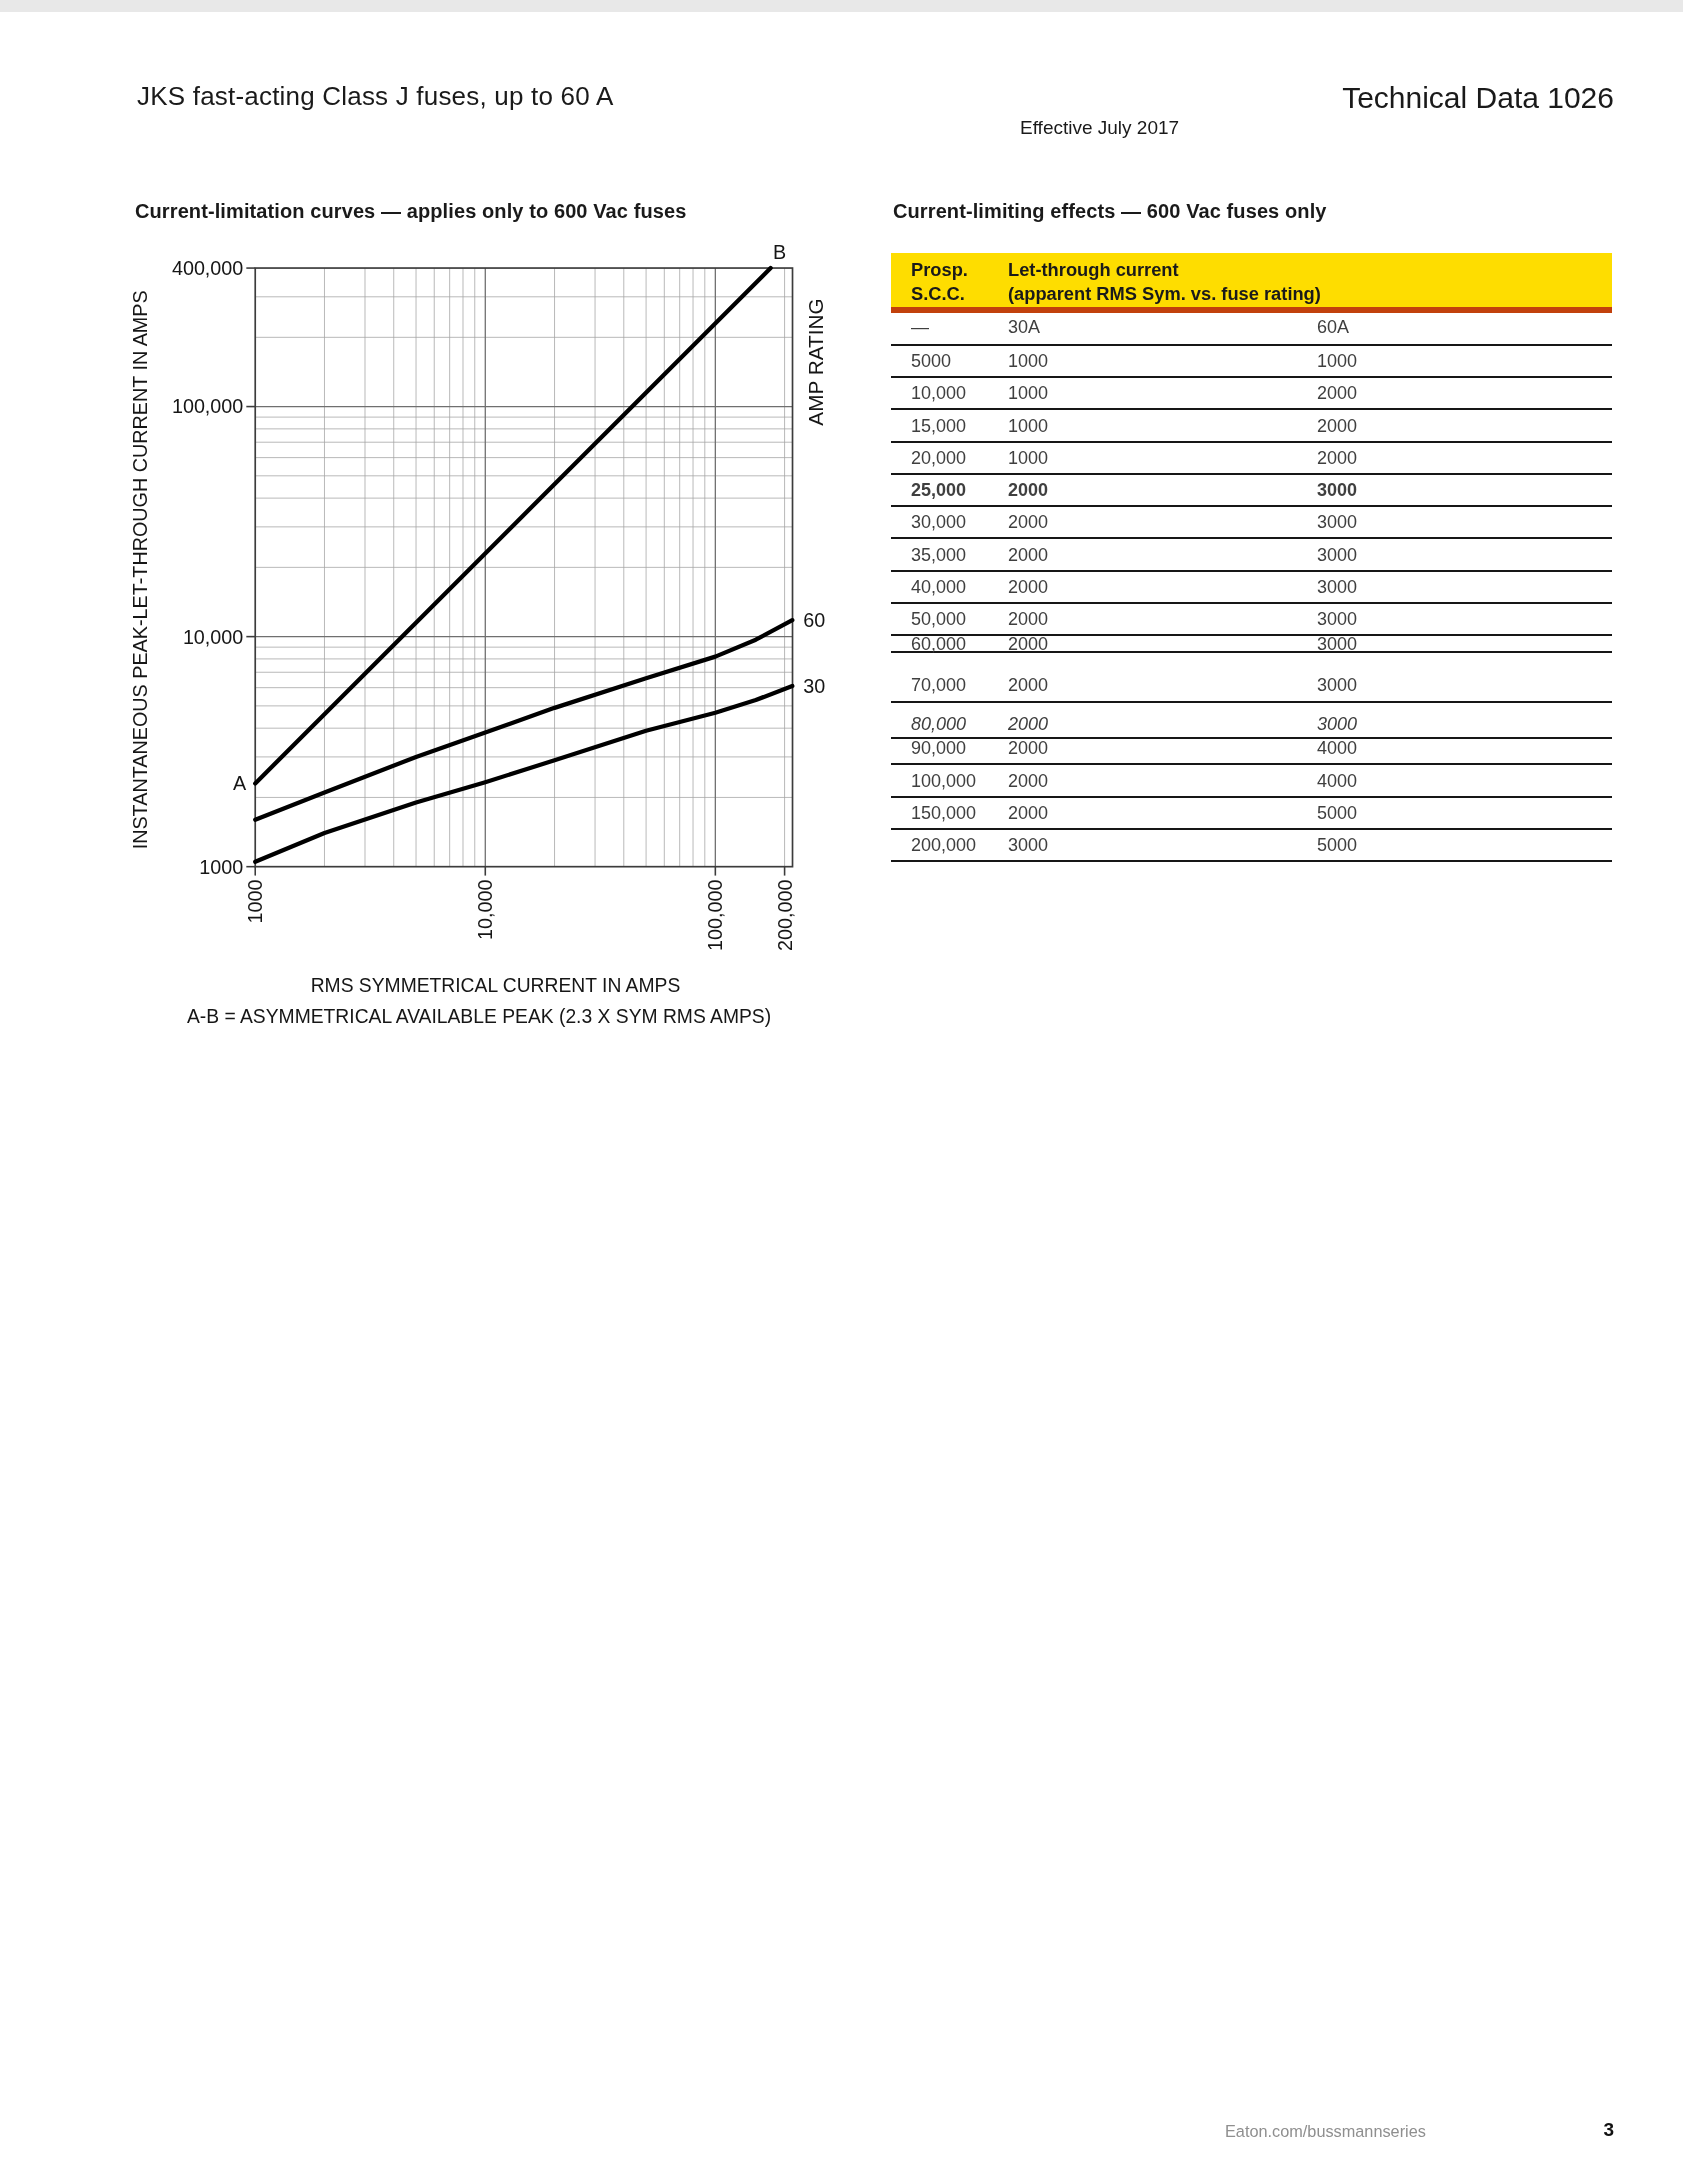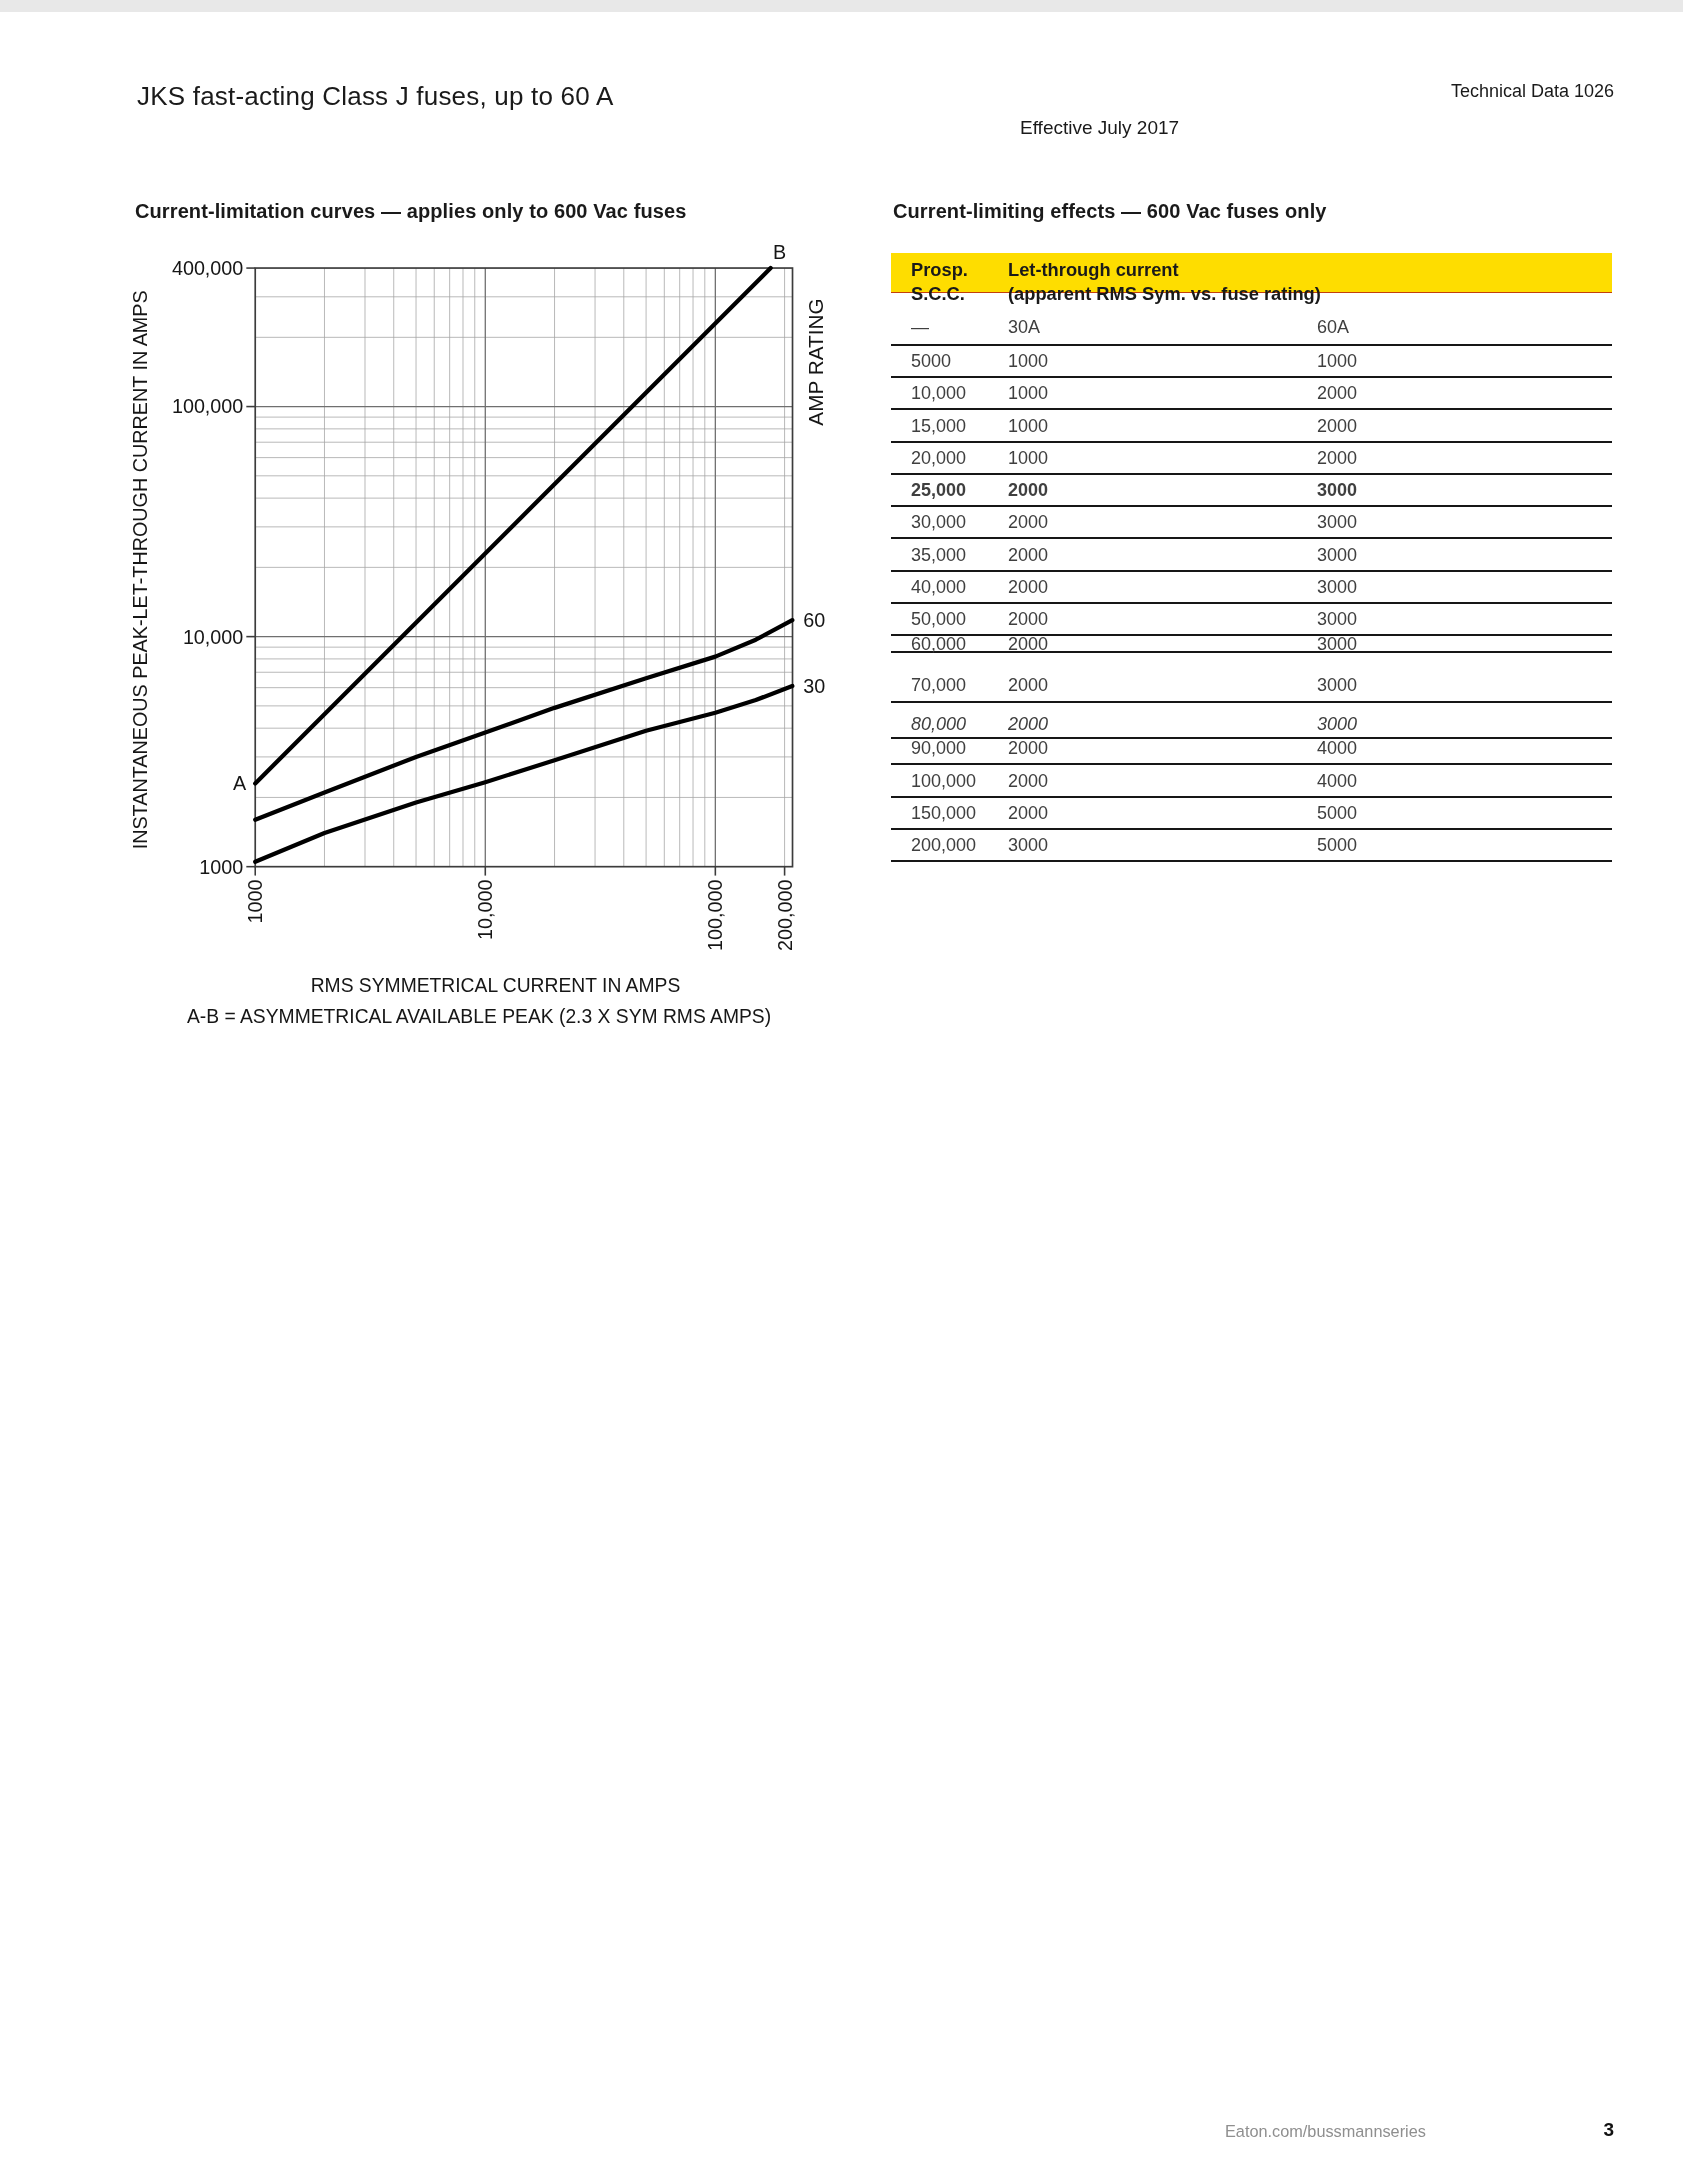--- a/index.html
+++ b/index.html
@@ -3,30 +3,30 @@
 <meta charset="utf-8">
 <style>
   html,body{margin:0;padding:0;background:#e8e8e8;}
   .page{
     position:relative;width:1683px;height:2178px;background:#ffffff;
     margin:12px auto;font-family:"Liberation Sans",sans-serif;color:#1a1a1a;
     overflow:hidden;
   }
   .abs{position:absolute;}
   .hdr-left{left:137px;top:69px;font-size:26px;font-weight:500;letter-spacing:0.2px;}
-  .hdr-right{right:69px;top:69px;font-size:18px;font-weight:400;text-align:right;width:594px;}
+  .hdr-right{right:69px;top:69px;font-size:30px;font-weight:400;text-align:right;width:594px;}
   .hdr-right2{right:69px;top:105px;font-size:19px;font-weight:400;text-align:left;width:594px;}
   .sec-title{font-size:20px;font-weight:700;letter-spacing:0.1px;white-space:nowrap;}
   .chart-title{left:135px;top:188px;}
   .table-title{left:893px;top:188px;}
 
   
   .cl-table{left:891px;top:241px;width:721px;height:612px;}
-  .yellow-head{position:absolute;left:0;top:0;width:721px;height:40px;background:#fedd00;
-    border-bottom:1px solid #c2410c;box-sizing:border-box;}
+  .yellow-head{position:absolute;left:0;top:0;width:721px;height:60px;background:#fedd00;
+    border-bottom:6px solid #c2410c;box-sizing:border-box;}
   .yellow-head .c1{position:absolute;left:20px;top:5px;font-size:18.3px;font-weight:700;line-height:24px;white-space:pre-line;}
   .yellow-head .c2{position:absolute;left:117px;top:5px;font-size:18.3px;font-weight:700;line-height:24px;white-space:pre-line;}
   .t-row{position:absolute;left:0;width:721px;box-sizing:border-box;border-bottom:2px solid #161616;}
   .t-row span{position:absolute;top:50%;transform:translateY(-46%);font-size:18px;color:#3f3f3f;white-space:nowrap;}
   .t-row .c1{left:20px;} .t-row .c2{left:117px;} .t-row .c3{left:426px;text-align:right;}
 
   
   .footer-link{left:1225px;top:2110px;font-size:16.3px;color:#8f8f8f;text-decoration:none;}
   .page-num{right:69px;top:2107px;width:99px;text-align:right;font-size:19px;font-weight:700;color:#111;}
 

